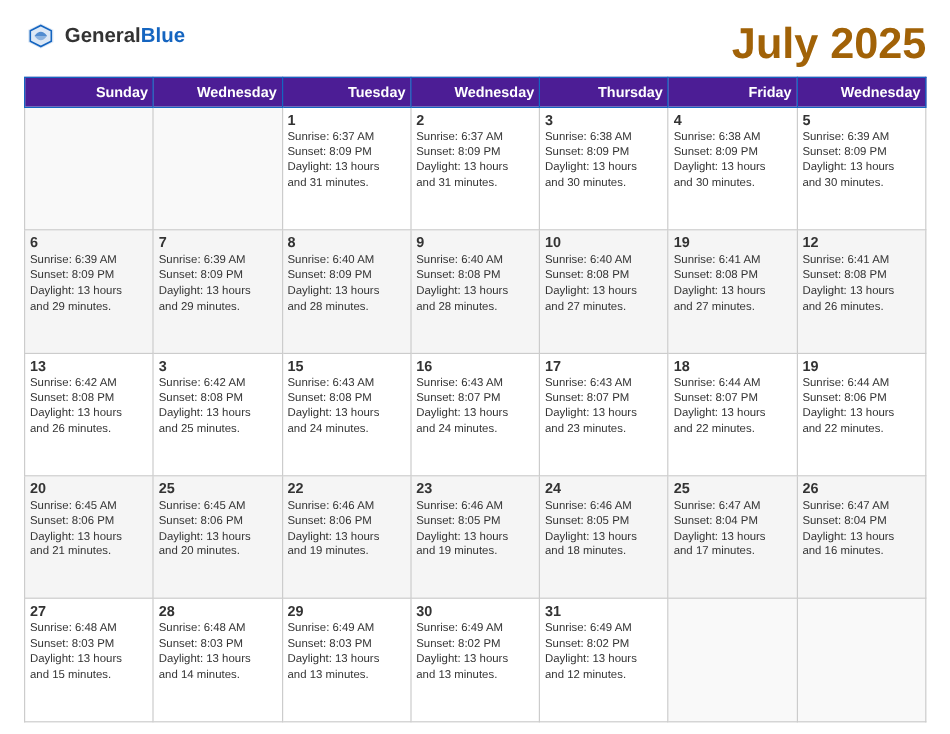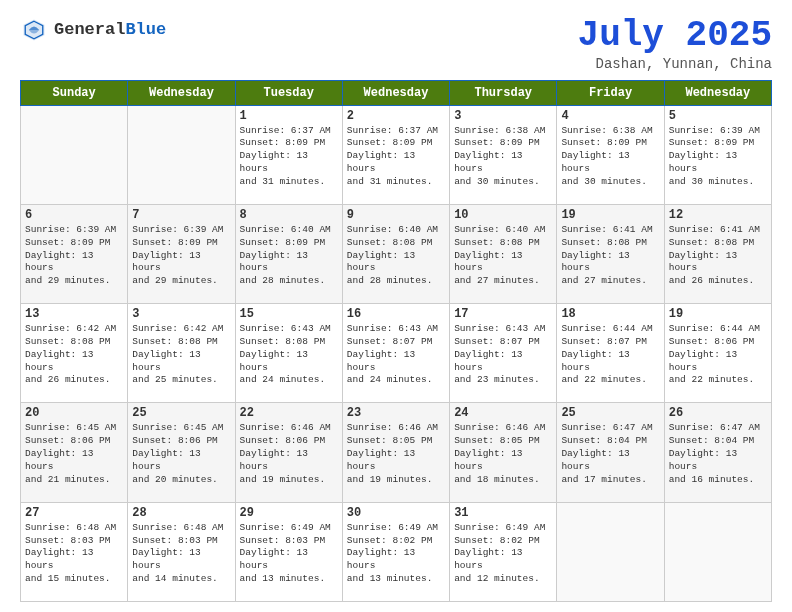--- a/index.html
+++ b/index.html
@@ -9,21 +9,20 @@
       width: 792px;
       height: 612px;
       overflow: hidden;
     }
     .page {
       width: 792px;
       height: 612px;
       padding: 16px 20px 10px 20px;
       display: flex;
       flex-direction: column;
-      font-family: Liberation Mono, monospace;
     }
     .header {
       display: flex;
       justify-content: space-between;
       align-items: flex-start;
       margin-bottom: 8px;
     }
     .logo {
       display: flex;
       align-items: center;
@@ -32,41 +31,41 @@
     .logo-icon {
       width: 28px;
       height: 28px;
     }
     .title-block {
       text-align: right;
     }
     .month-title {
       font-size: 36px;
       font-weight: bold;
-      color: #1d4ed8;
+      color: #a16207;
       line-height: 1.1;
     }
     .location {
       font-size: 14px;
       color: #555;
     }
     .calendar {
       flex: 1;
       border: 1px solid #ccc;
       border-collapse: collapse;
       width: 100%;
       table-layout: fixed;
     }
     .calendar th {
-      background: #4d7c0f;
+      background: #4c1d95;
       color: #fff;
       font-size: 12px;
       font-weight: bold;
       padding: 5px 4px;
-      text-align: center;
+      text-align: right;
       border: 1px solid #1565C0;
     }
     .calendar td {
       vertical-align: top;
       border: 1px solid #ccc;
       padding: 3px 4px;
       font-size: 10px;
       color: #333;
       height: 88px;
       background: #fff;
@@ -102,21 +101,20 @@
         <path d="M10 16 Q16 24 22 16" fill="#1565C0" opacity="0.4"></path>
       </svg>
       <div>
         <div style="font-size:17px;font-weight:bold;line-height:1.15;">
           <span style="color:#333;">General</span><span style="color:#1565C0;">Blue</span>
         </div>
       </div>
     </div>
     <div class="title-block">
       <div class="month-title">July 2025</div>
-      <div class="location">Dashan, Yunnan, China</div>
     </div>
   </div>
 
   <table class="calendar">
     <thead>
       <tr>
       <th>Sunday</th>
           <th>Wednesday</th>
           <th>Tuesday</th>
           <th>Wednesday</th>

